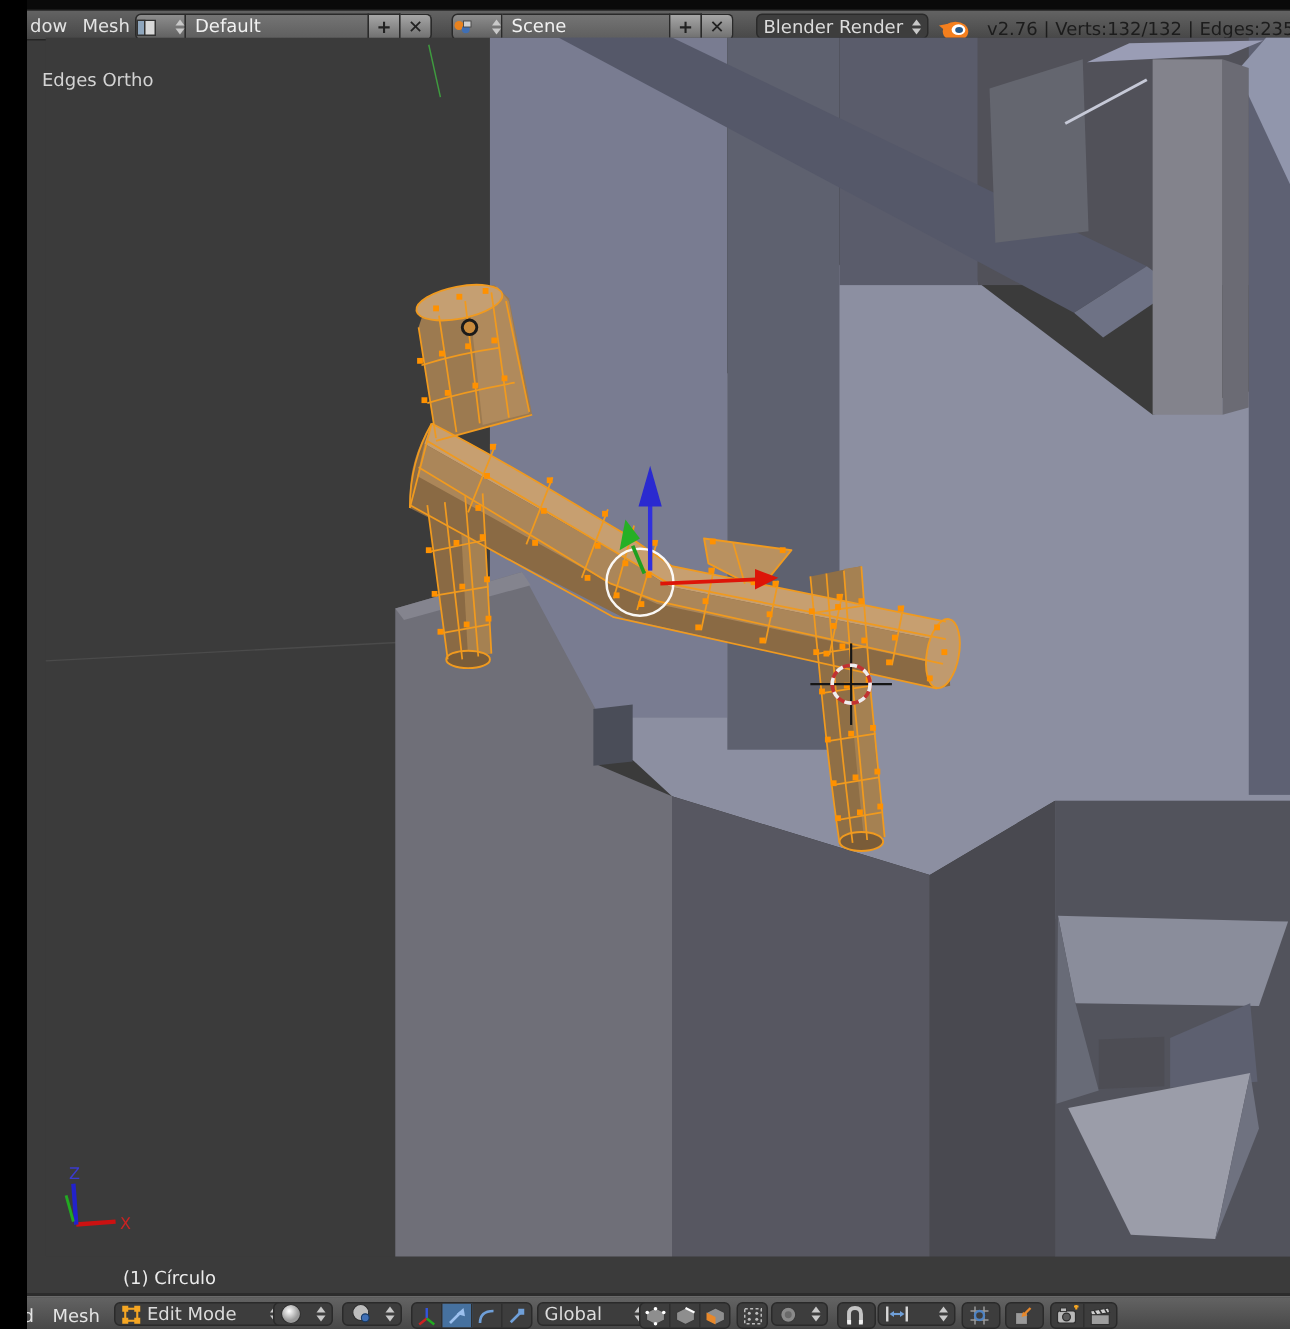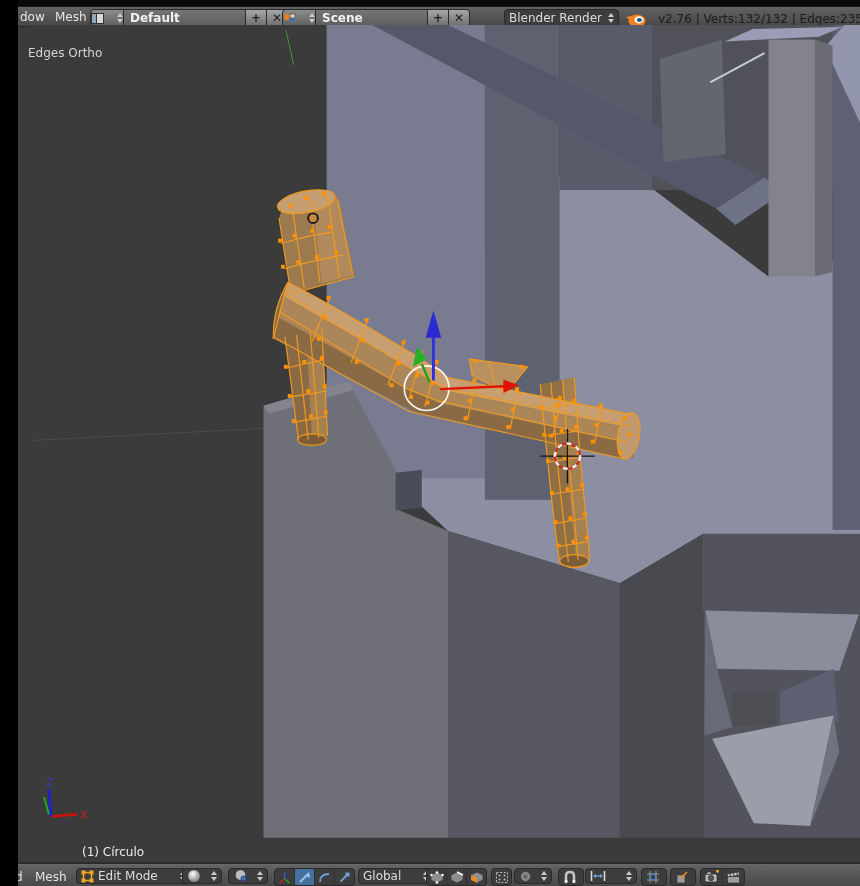--- a/index.html
+++ b/index.html
@@ -21,21 +21,21 @@
   .dd-label{color:#dcdcdc;white-space:nowrap;overflow:hidden;flex:1 1 auto;}
   .arrows{display:flex;flex-direction:column;gap:2px;margin-left:auto;}
   .arrows i{display:block;width:0;height:0;border-left:3.5px solid transparent;border-right:3.5px solid transparent;}
   .arrows .up{border-bottom:4px solid #c9c9c9;}
   .arrows .dn{border-top:4px solid #c9c9c9;}
   
   .grp{position:absolute;top:2px;height:18px;display:flex;align-items:stretch;}
   .grp .browse{width:34px;background:linear-gradient(#8d8d8d,#5f5f5f);border:1px solid #2a2a2a;
       border-radius:4px 0 0 4px;display:flex;align-items:center;justify-content:center;gap:2px;box-sizing:border-box;}
   .grp .field{background:linear-gradient(#747474,#5e5e5e);border:1px solid #2a2a2a;border-left:none;
-      display:flex;align-items:center;padding:0 6px;color:#f2f2f2;box-sizing:border-box;font-weight:bold;}
+      display:flex;align-items:flex-start;padding:0 6px;color:#f2f2f2;box-sizing:border-box;}
   .grp .sq{width:21px;background:linear-gradient(#a6a6a6,#6e6e6e);border:1px solid #2a2a2a;border-left:none;
       display:flex;align-items:center;justify-content:center;color:#222;font-weight:bold;box-sizing:border-box;}
   .grp .sq.last{border-radius:0 4px 4px 0;}
   
   .cellgrp{position:absolute;top:3px;height:16px;background:#3d3d3d;border:1px solid #2a2a2a;
       border-radius:4px;display:flex;align-items:stretch;overflow:hidden;}
   .cell{width:19px;display:flex;align-items:center;justify-content:center;border-right:1px solid #2f2f2f;}
   .cell:last-child{border-right:none;}
   .cell.active{background:#46719f;}
   .stats{position:absolute;left:640px;top:5px;width:218px;color:#1c1c1c;white-space:nowrap;overflow:hidden;}
@@ -71,21 +71,21 @@
           <span>Default</span>
         </div>
       <div class="sq">
           <span>+</span>
         </div>
       <div class="sq last">
           <span>✕</span>
         </div>
     </div>
 
-    <div class="grp" style="left:264px">
+    <div class="grp" style="left:283px">
       <div class="browse">
         <svg width="13" height="11">
           <circle cx="4" cy="4" r="3" fill="#e8821e"></circle>
             <circle cx="8.5" cy="6.5" r="2.6" fill="#3f6fb5"></circle>
           <rect x="7" y="1" width="5" height="4" fill="#cfcfcf" stroke="#444" stroke-width="0.6"></rect>
         </svg>
         <span class="arrows">
             <i class="up"></i>
             <i class="dn"></i>
           </span>

